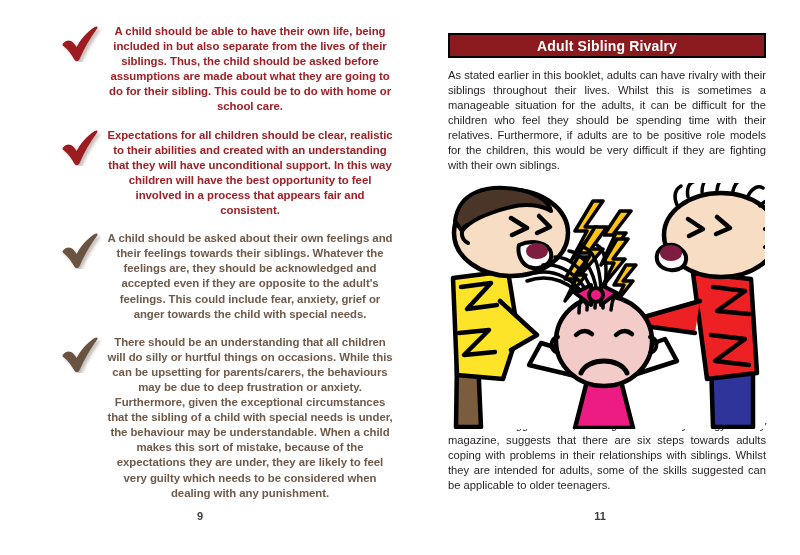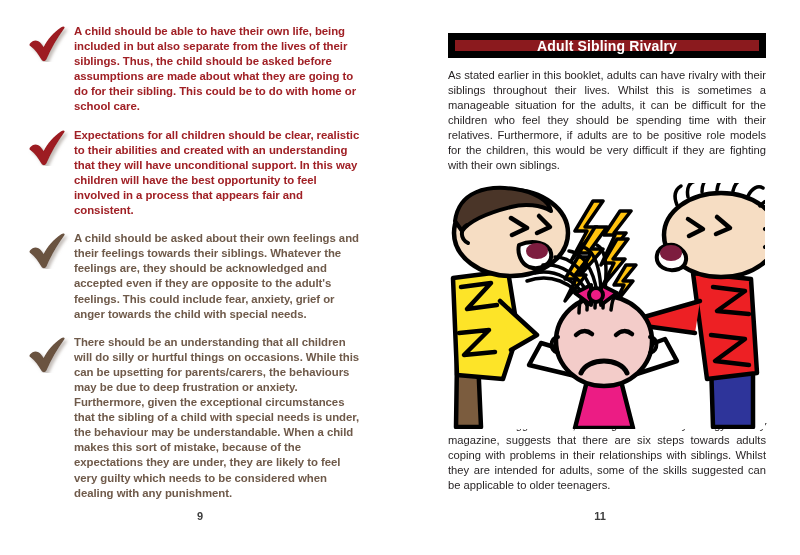--- a/index.html
+++ b/index.html
@@ -22,23 +22,24 @@
 
   
   .page-left {
     position: relative;
     width: 400px;
     height: 555px;
     background: #ffffff;
   }
   .bullet-list {
     position: absolute;
-    left: 28px;
+    left: 61px;
     top: 24px;
     width: 332px;
+    text-align: center;
   }
   .bullet {
     display: flex;
     align-items: flex-start;
     margin-bottom: 13px;
   }
   .check-wrap {
     width: 46px;
     flex: 0 0 46px;
     padding-top: 2px;
@@ -73,21 +74,21 @@
     height: 555px;
     background: #ffffff;
   }
   .chapter-banner {
     position: absolute;
     left: 48px;
     top: 33px;
     width: 318px;
     height: 25px;
     background: #8b1a1e;
-    border: 7px solid #000000;
+    border: 2px solid #000000;
     box-sizing: border-box;
     display: flex;
     align-items: center;
     justify-content: center;
   }
   .chapter-banner .title {
     color: #ffffff;
     font-size: 14px;
     font-weight: bold;
     letter-spacing: 0.15px;

